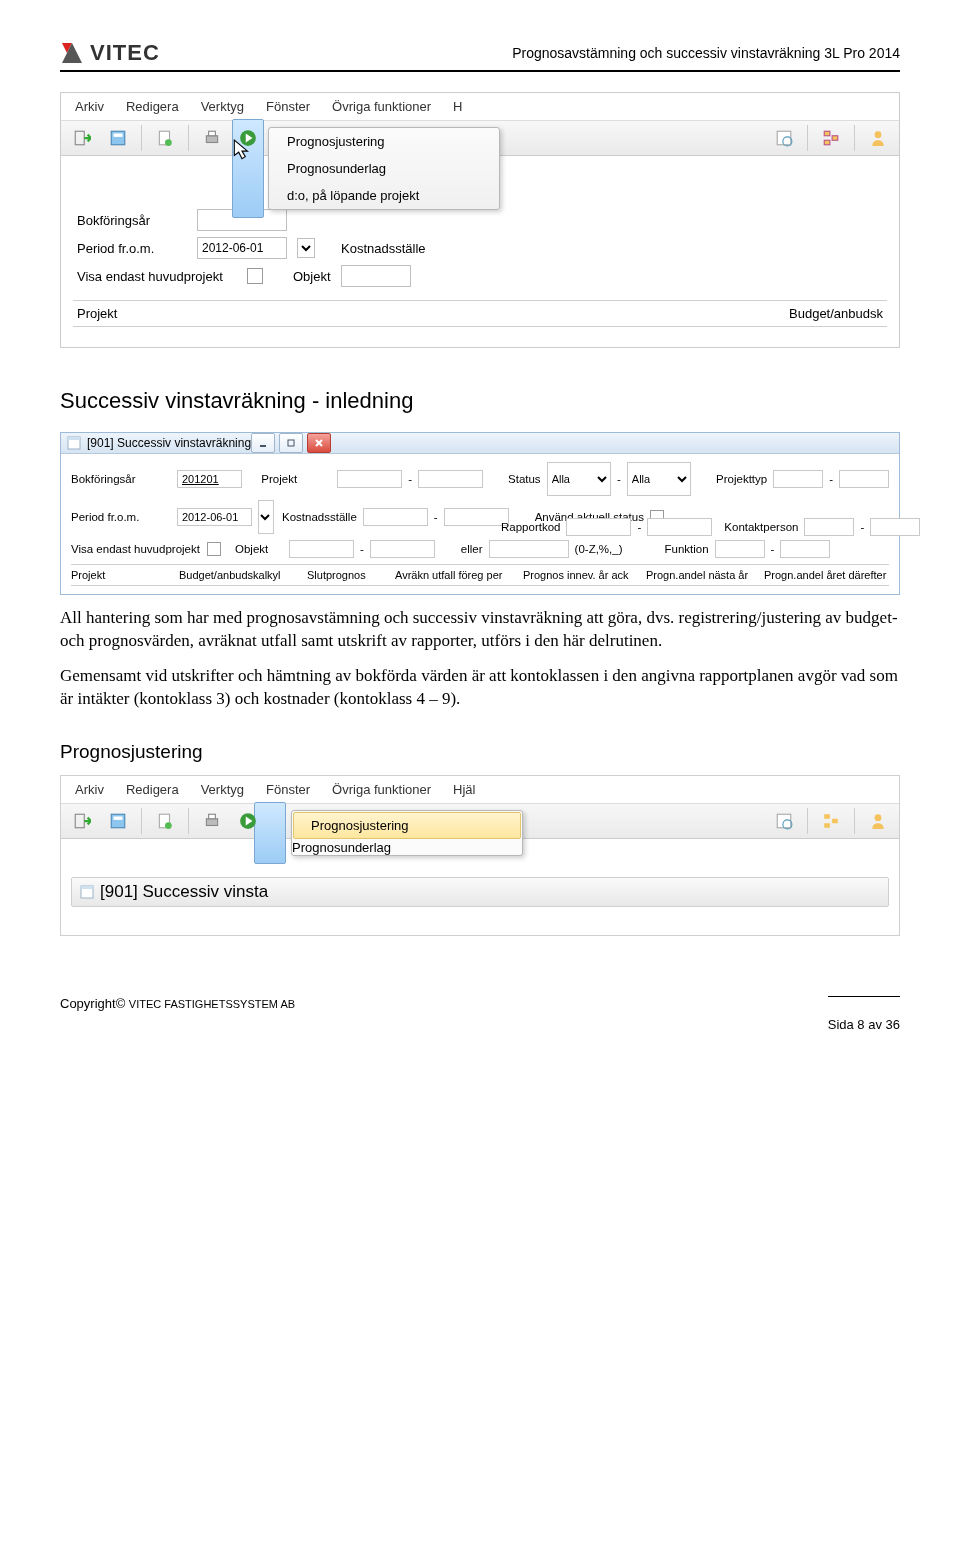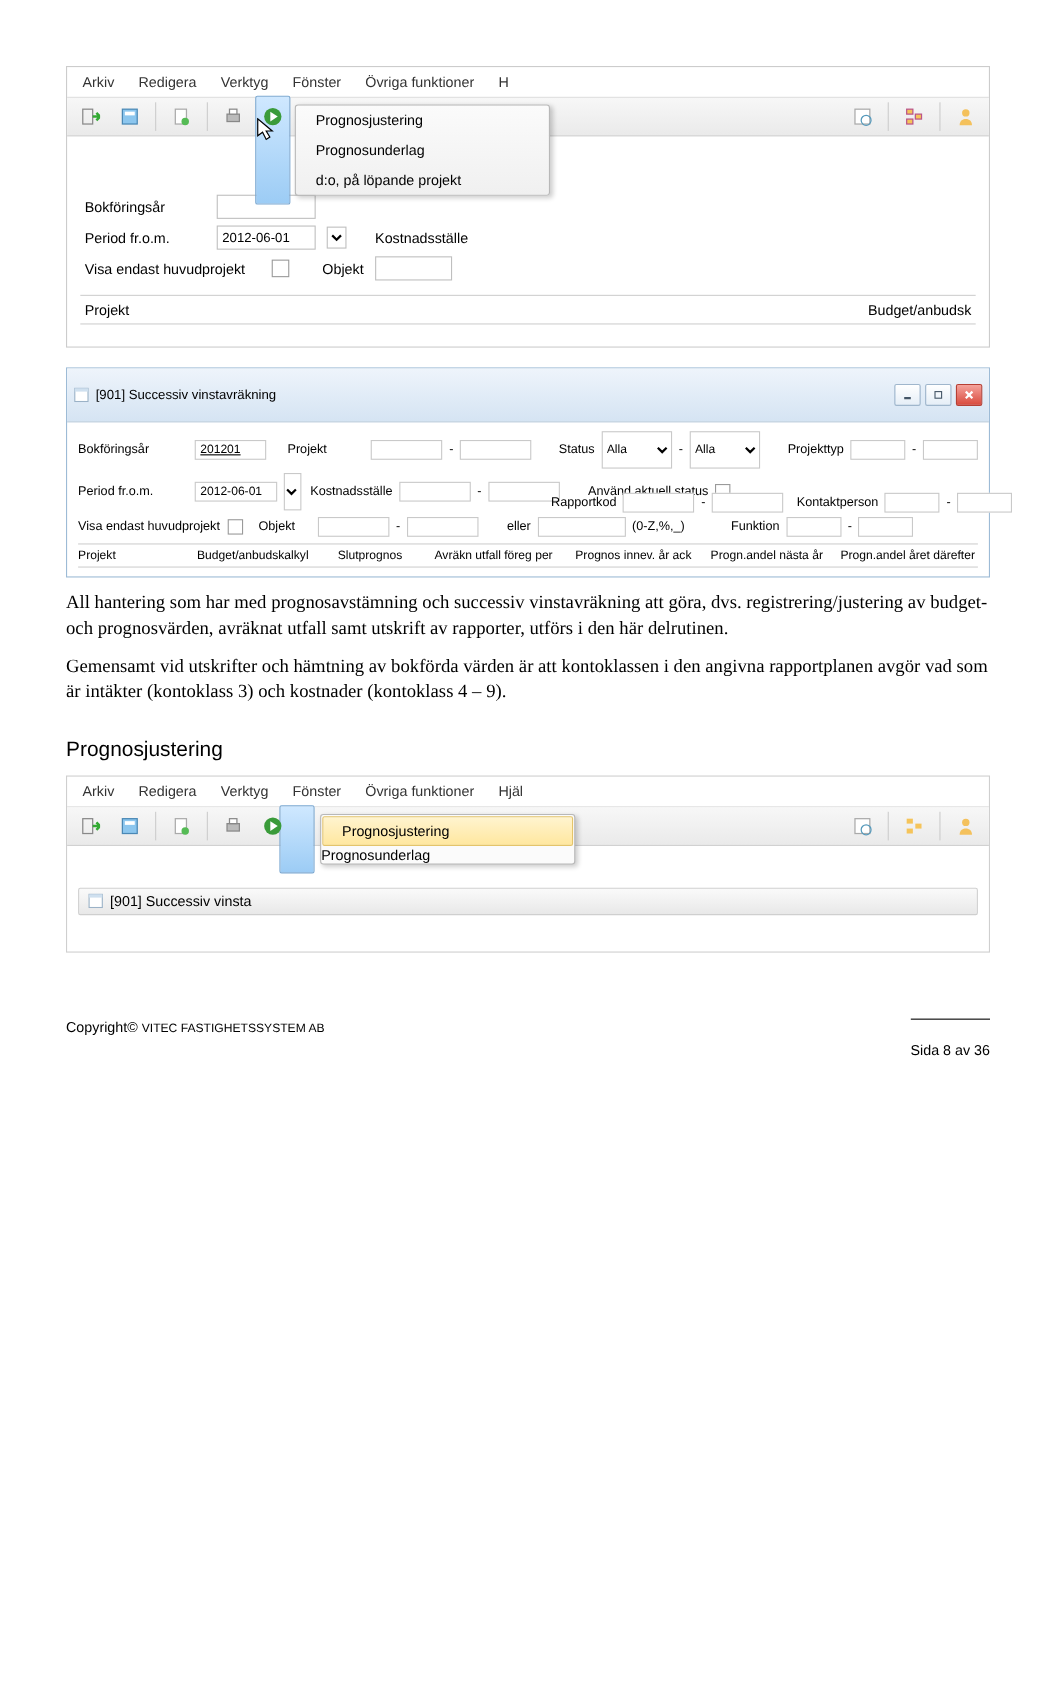--- a/index.html
+++ b/index.html
@@ -26,41 +26,51 @@
 .ftxt{border:1px solid #bfbfbf;height:18px;padding:1px 4px;background:#fff;font-size:12px}
 .fsel{border:1px solid #bfbfbf;height:20px;background:#fff;font-size:12px}
 .fcheck{width:14px;height:14px;border:1px solid #9a9a9a;background:#fff;display:inline-block}
 .cols-hdr{display:flex;gap:60px;border-top:1px solid #cfcfcf;border-bottom:1px solid #cfcfcf;padding:5px 4px;margin-top:10px;font-size:13px}
 .section-title{font-size:22px;margin:40px 0 14px 0}
 .bodytxt{font-size:17px;font-family:'Times New Roman',Times,serif;line-height:1.35;margin:12px 0}
 .sub-title{font-size:19px;margin:30px 0 6px 0;font-family:Arial}
 .footer{display:flex;justify-content:space-between;margin-top:60px;font-size:13px}
 .smallcaps{font-variant:small-caps}
 .window2{border:1px solid #9dbbd6;margin-top:18px}
-.window2 .titlebar{background:linear-gradient(#eef4fb,#d5e4f3);display:flex;align-items:center;justify-content:space-between;padding:14px 6px;border-bottom:1px solid #b7c9da}
+.window2 .titlebar{background:linear-gradient(#eef4fb,#d5e4f3);display:flex;align-items:center;padding:0 6px;border-bottom:1px solid #b7c9da}
 .window2 .titlebuttons{display:flex;gap:4px}
 .titlebuttons .wbtn{width:22px;height:18px;border:1px solid #9fb6cc;border-radius:2px;background:linear-gradient(#fff,#e5eef7);display:flex;align-items:center;justify-content:center}
 .titlebuttons .close{background:linear-gradient(#f5a39c,#d94b3e);border-color:#b63f34;color:#fff}
 .w2form{padding:8px 10px;font-size:11.5px}
 .w2row{display:flex;align-items:center;gap:6px;margin-bottom:4px}
 .w2label{min-width:100px}
 .w2in{border:1px solid #c9c9c9;height:16px;background:#fff;padding:0 4px;font-size:11px}
 .w2sel{border:1px solid #c9c9c9;height:34px;background:#fff;font-size:11px}
 .w2cols{display:flex;gap:8px;border-top:1px solid #cfcfcf;border-bottom:1px solid #cfcfcf;padding:4px 0;margin-top:6px;font-size:11px;white-space:nowrap;overflow:hidden}
 .cursor-svg{position:absolute;width:18px;height:22px;z-index:5}
 .ss3{border:1px solid #cfcfcf;margin-top:12px;background:#fff}
 .ss3 .toolbar{position:relative}
 .ss3 .play-highlight2{position:absolute;left:193px;top:-2px;width:30px;height:60px;background:linear-gradient(#cfe8ff,#9cccf5);border:1px solid #7aa8d2;border-radius:2px;z-index:1}
 .dropdown2{position:absolute;left:230px;top:6px;background:#fbfbfb;border:1px solid #b8b8b8;border-radius:3px;z-index:3;font-size:13px;min-width:230px;box-shadow:2px 2px 5px rgba(0,0,0,.2)}
 .ss3-body{padding:36px 10px 0 10px;position:relative;height:60px;overflow:hidden}
 </style>
 </head>
 <body>
 
 <div class="page">
+  <div class="hdr">
+    <div class="logo">
+      <svg class="logo-mark" viewBox="0 0 24 24">
+        <polygon points="2,2 12,2 7,12" fill="#d22"></polygon>
+        <polygon points="12,2 22,22 2,22" fill="#555"></polygon>
+      </svg>
+      <span class="logo-text">VITEC</span>
+    </div>
+    <div class="hdr-title">Prognosavstämning och successiv vinstavräkning 3L Pro 2014</div>
+  </div>
 
   <div class="screenshot">
     <div class="menubar">
       <span>Arkiv</span>
       <span>Redigera</span>
       <span>Verktyg</span>
       <span>Fönster</span>
       <span>Övriga funktioner</span>
       <span>H</span>
     </div>
@@ -150,20 +160,21 @@
         <input class="ftxt" style="width: 60px;">
       </div>
       <div class="cols-hdr">
         <span>Projekt</span>
         <span style="flex:1"></span>
         <span>Budget/anbudsk</span>
       </div>
     </div>
   </div>
 
+  <div class="section-title">Successiv vinstavräkning - inledning</div>
 
   <div class="window2">
     <div class="titlebar">
       <div style="display:flex;align-items:center;gap:6px">
         <svg width="14" height="14" viewBox="0 0 14 14">
             <rect x="1" y="1" width="12" height="12" fill="#fff" stroke="#9bb2c7"></rect>
             <rect x="1" y="1" width="12" height="3" fill="#cfe0ef"></rect>
           </svg>
         <span style="font-size:12px">[901]  Successiv vinstavräkning</span>
       </div>
@@ -313,21 +324,21 @@
             <path d="M3 15c0-4 3-5 5-5s5 1 5 5" fill="#f4c15c"></path>
           </svg>
         </span>
 
       <div class="dropdown2">
         <div class="dd-highlight" style="position:relative">Prognosjustering</div>
         <div class="dd-item">Prognosunderlag</div>
       </div>
     </div>
     <div class="ss3-body">
-      <div class="wintitle" style="font-size:13px">
+      <div class="wintitle" style="font-size:17px">
         <svg width="14" height="14" viewBox="0 0 14 14">
             <rect x="1" y="1" width="12" height="12" fill="#fff" stroke="#9bb2c7"></rect>
             <rect x="1" y="1" width="12" height="3" fill="#cfe0ef"></rect>
           </svg>
         <span>[901]  Successiv vinsta</span>
       </div>
     </div>
   </div>
 
   <div class="footer">

